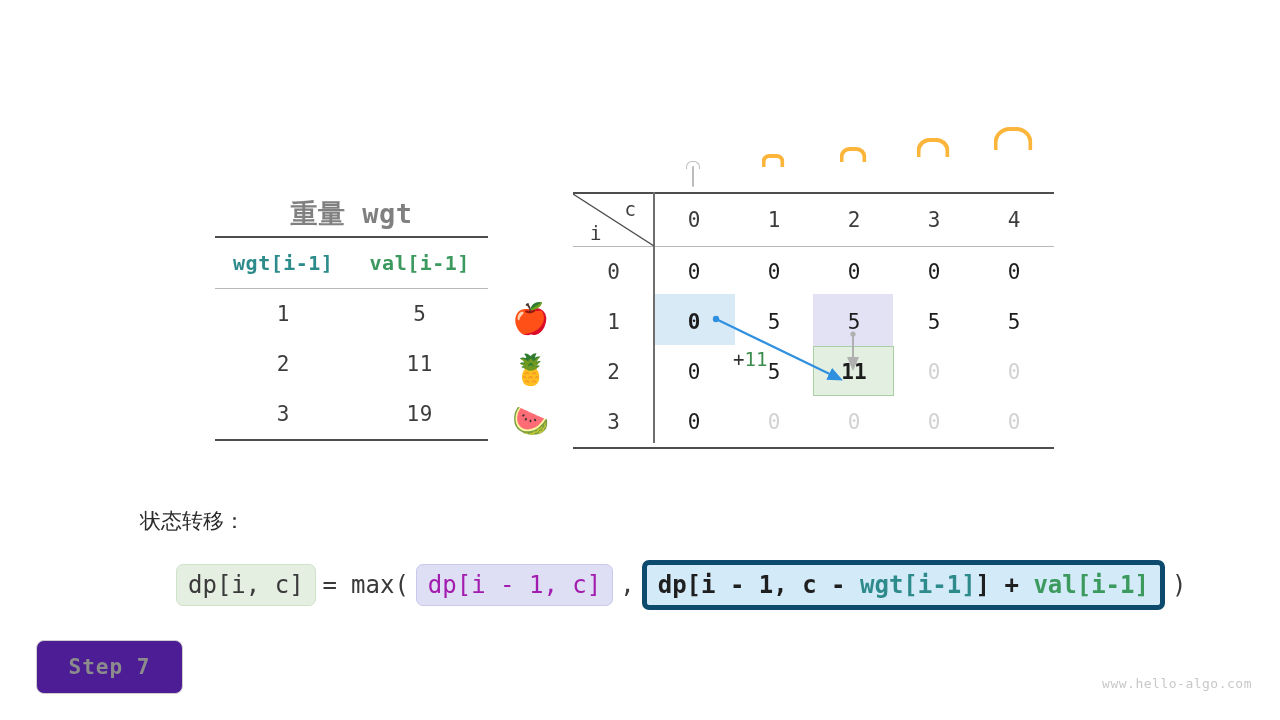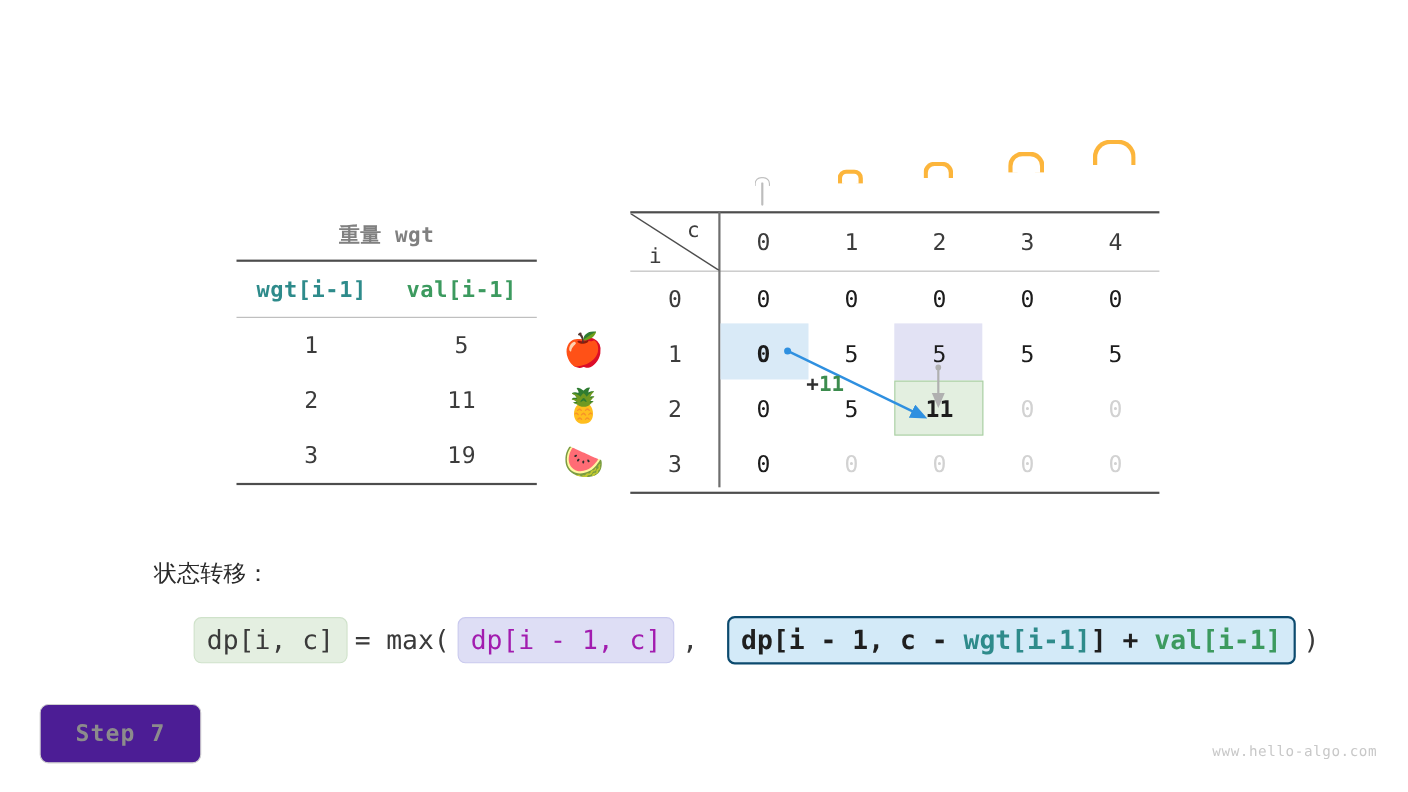--- a/index.html
+++ b/index.html
@@ -31,21 +31,21 @@
   #items-table .it-row.head { height: 44px; }
   #items-table .it-cell {
     flex: 1 1 50%;
     text-align: center;
     font-size: 21px;
     letter-spacing: 0.5px;
   }
   #items-table .it-cell.head-label {
     color: #808080;
     font-weight: bold;
-    font-size: 19px;
+    font-size: 27px;
   }
   #items-table .it-cell.sub-wgt {
     color: #2e8b8b;
     font-weight: bold;
     font-size: 20px;
   }
   #items-table .it-cell.sub-val {
     color: #3c9a5f;
     font-weight: bold;
     font-size: 20px;
@@ -202,23 +202,23 @@
     left: 0;
     top: 0;
     width: 1280px;
     height: 720px;
     pointer-events: none;
     z-index: 4;
   }
   .plus-ann {
     position: absolute;
     left: 733px;
-    top: 338px;
+    top: 348px;
     font-size: 19px;
-    font-weight: bold;
+    font-weight: normal;
     z-index: 5;
     white-space: nowrap;
   }
   .plus-ann .sign { color: #2f2f2f; }
   .plus-ann .amt  { color: #3c8c4e; }
 
   
   #transition-label {
     position: absolute;
     left: 140px;
@@ -237,21 +237,21 @@
     white-space: nowrap;
     padding-left: 40px;
   }
   #formula .chip {
     border-radius: 7px;
     padding: 6px 11px;
     display: inline-block;
   }
   #formula .chip-green  { background: #e4efe1; border: 1px solid #cfe2ca; color: #3a3a3a; }
   #formula .chip-purple { background: #dedef5; border: 1px solid #c9c9ee; color: #a21caf; }
-  #formula .chip-blue   { background: #d3eaf8; border: 2px solid #0c4a6e; color: #1f1f1f; font-weight: bold; margin-left: 19px; }
+  #formula .chip-blue   { background: #d3eaf8; border: 5px solid #0c4a6e; color: #1f1f1f; font-weight: bold; }
   #formula .plain { color: #3a3a3a; padding: 0 7px; }
   #formula .tealtok  { color: #2e8b8b; }
   #formula .greentok { color: #3c9a5f; }
 
   
   #step-badge {
     position: absolute;
     left: 36px;
     top: 640px;
     width: 145px;

